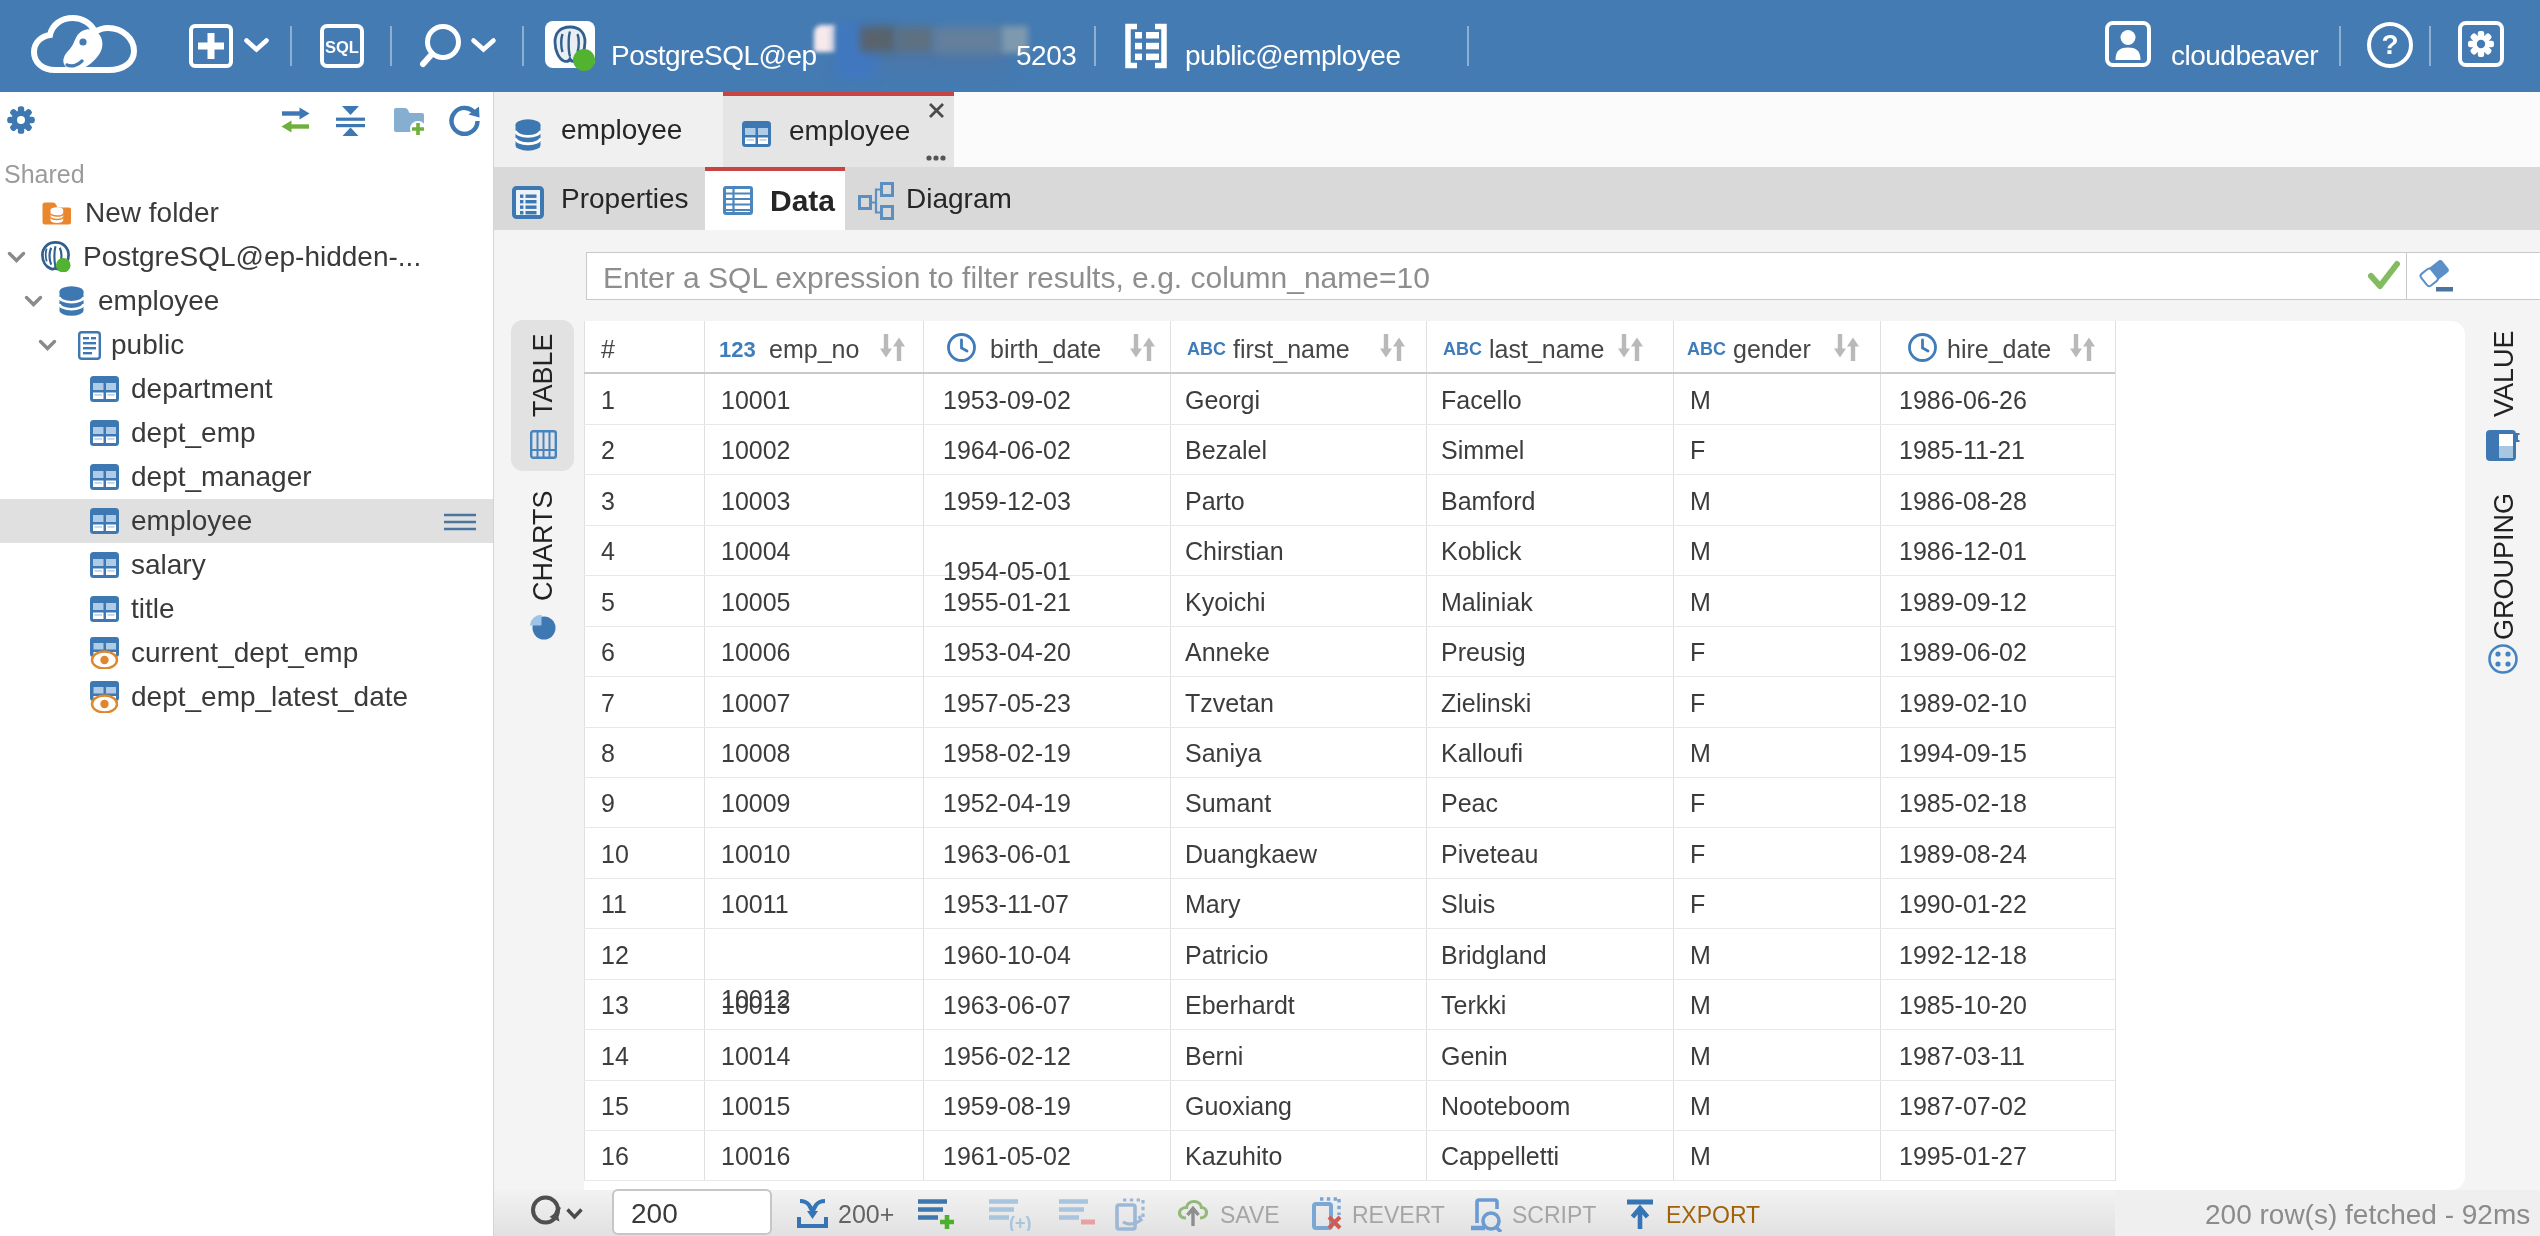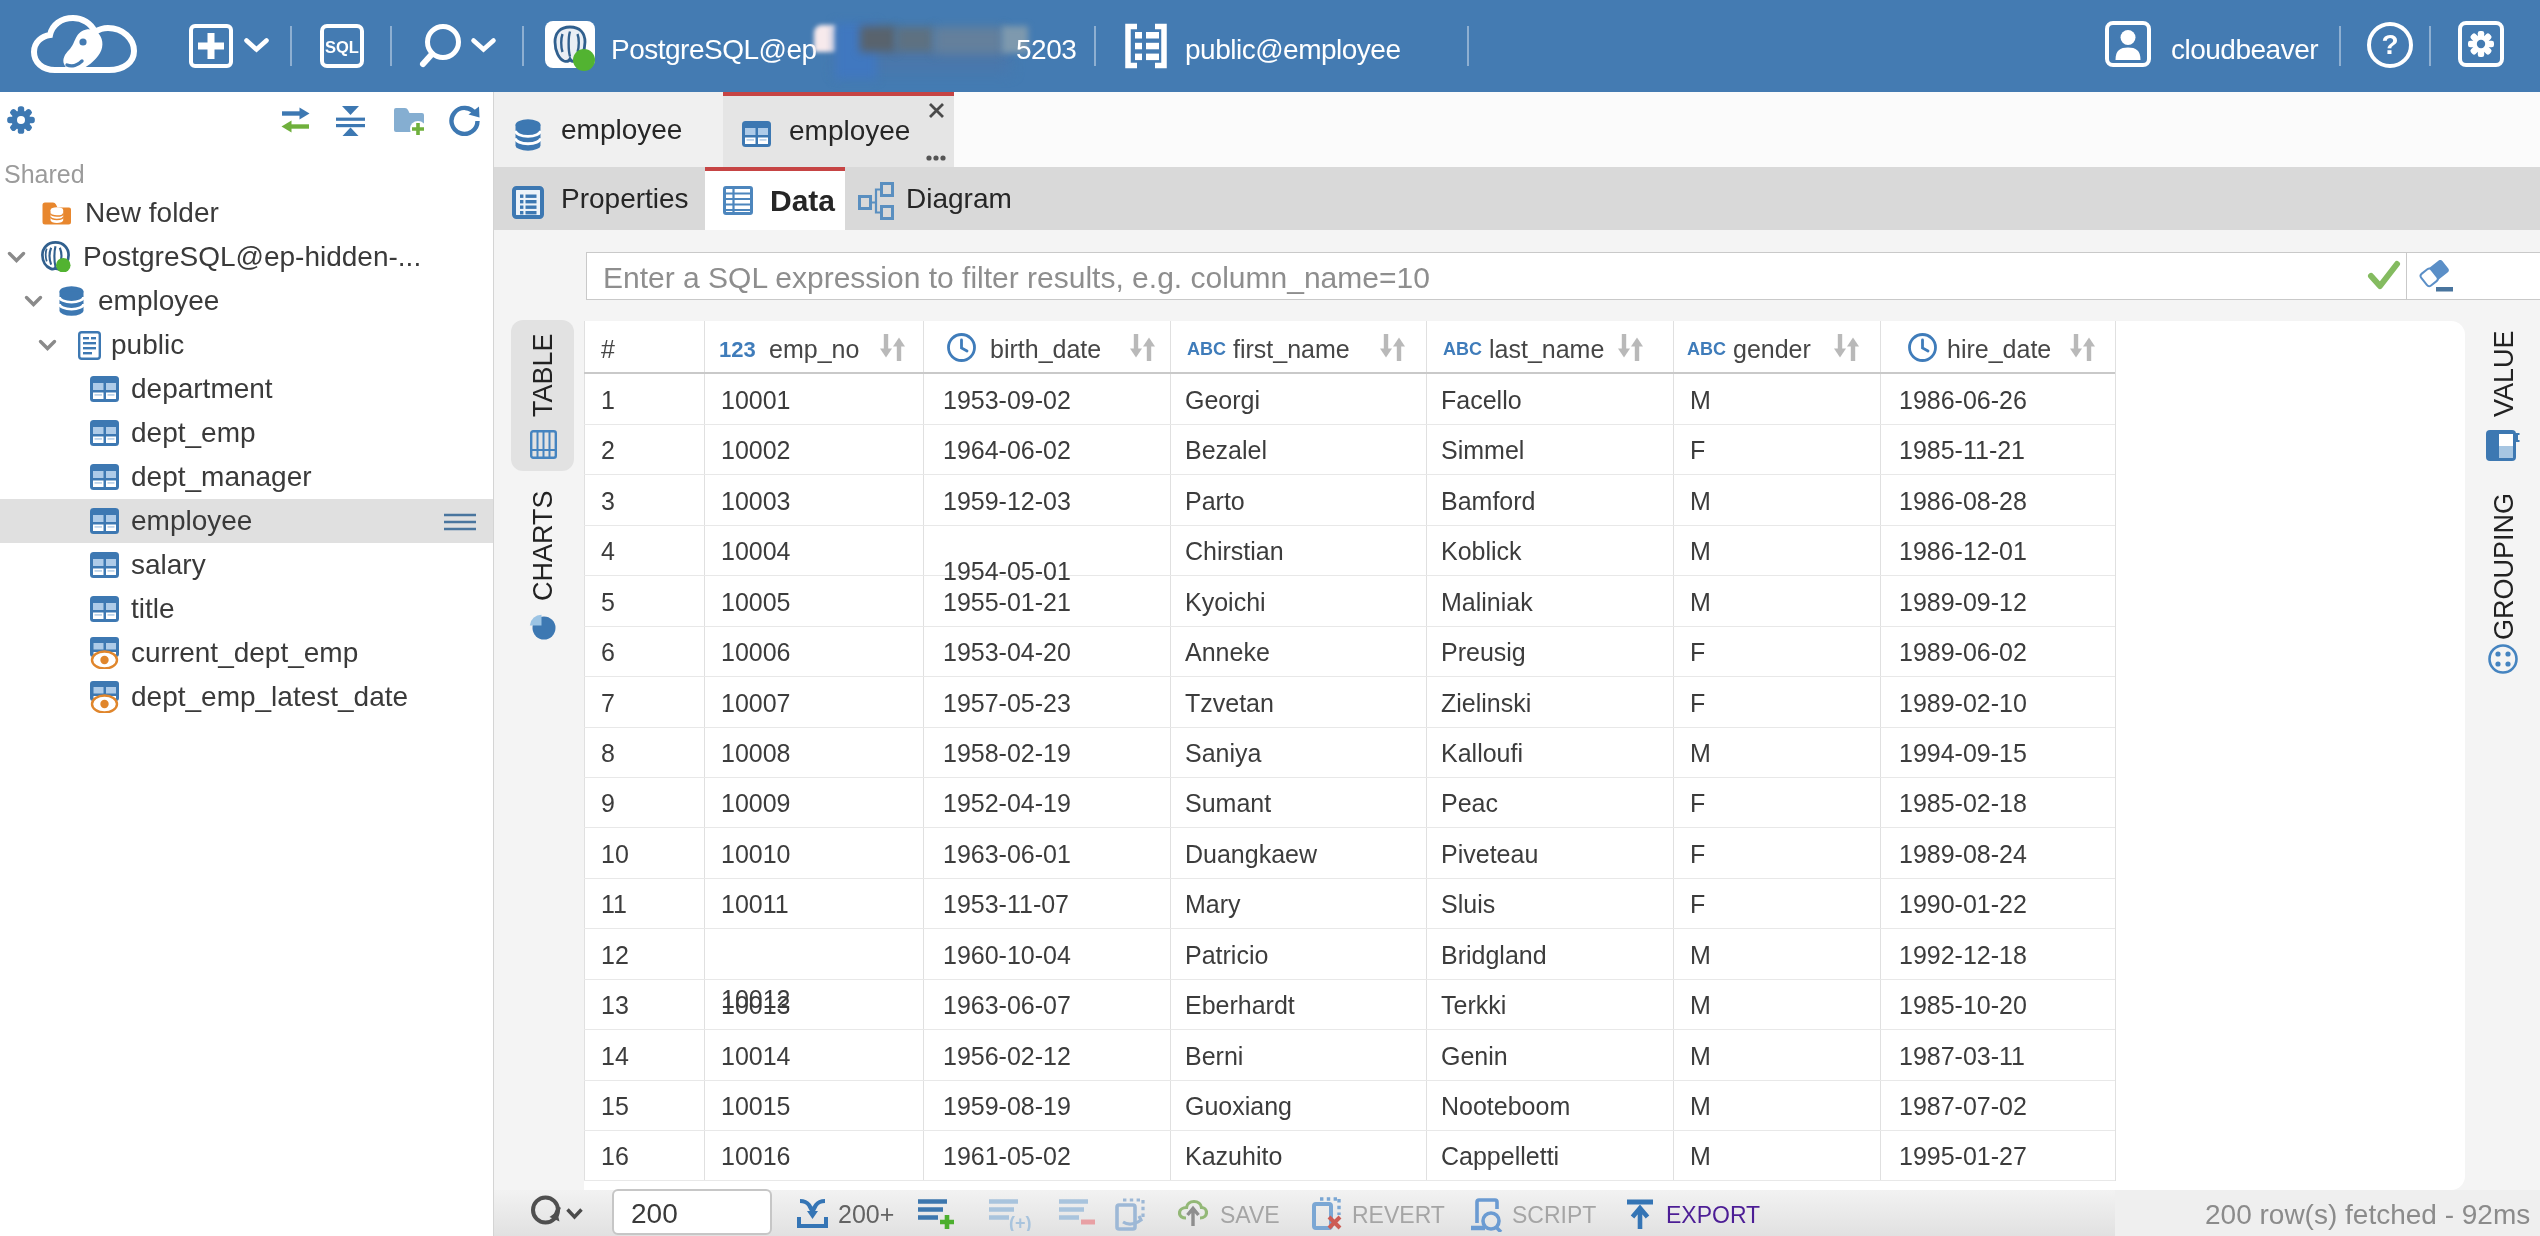--- a/index.html
+++ b/index.html
@@ -1,21 +1,21 @@
 <!DOCTYPE html>
 <html><head>
 <meta charset="utf-8">
 <style>
   * { margin:0; padding:0; box-sizing:border-box; }
   html,body { width:2540px; height:1236px; overflow:hidden; }
   body { font-family:"Liberation Sans", sans-serif; position:relative; background:#f4f4f4; }
   .abs { position:absolute; }
   #topbar { position:absolute; left:0; top:0; width:2540px; height:92px; background:#447bb2; }
   #topbar .divider { position:absolute; top:26px; width:2px; height:40px; background:rgba(255,255,255,.4); }
-  #topbar .ttext { position:absolute; color:#fff; font-size:28px; top:34px; letter-spacing:-0.5px; white-space:nowrap; }
+  #topbar .ttext { position:absolute; color:#fff; font-size:28px; top:40px; letter-spacing:-0.5px; white-space:nowrap; }
   #sidebar { position:absolute; left:0; top:92px; width:494px; height:1144px; background:#fff; border-right:1px solid #d4d4d4; }
   .shared { position:absolute; left:4px; top:160px; font-size:25px; color:#9b9b9b; }
   .trow { position:absolute; left:0; width:493px; height:44px; }
   .trow .lbl { position:absolute; font-size:28px; color:#3a3a3a; top:50%; transform:translateY(-50%); white-space:nowrap; }
   #tabrow { position:absolute; left:494px; top:92px; width:2046px; height:75px; background:#fbfbfb; }
   .mtab { position:absolute; top:0; height:75px; }
   .mtab .txt { position:absolute; font-size:28px; color:#262626; top:22px; }
   #subrow { position:absolute; left:494px; top:167px; width:2046px; height:63px; background:#d9d9d9; }
   .stab-txt { position:absolute; font-size:28px; color:#262626; top:16px; white-space:nowrap; }
   #filter { position:absolute; left:586px; top:252px; width:2085px; height:48px; background:#fff; border:1px solid #c9c9c9; }
@@ -721,14 +721,14 @@
 <path d="M10 3 Q8 3 8 5 V26" fill="none" stroke="#6b9bd2" stroke-width="3.6"></path>
 <path d="M2 31 H16" stroke="#6b9bd2" stroke-width="4.5"></path>
 <circle cx="22" cy="24" r="8" fill="none" stroke="#6b9bd2" stroke-width="3.6"></circle>
 <path d="M27 30 L32 35" stroke="#6b9bd2" stroke-width="3.6"></path>
   </svg>
 <div class="tbl" style="left:1512px;">SCRIPT</div>
 <svg class="abs" style="left:1626px;top:1199px;" width="28" height="31" viewBox="0 0 28 31">
     <path d="M1 3 H27" stroke="#3575b5" stroke-width="5"></path>
 <path d="M14 30 V12 M6.5 18 L14 9 L21.5 18" fill="none" stroke="#3575b5" stroke-width="4.6"></path>
   </svg>
-<div class="tbl" style="left:1666px;color:#4c1d95;">EXPORT</div>
+<div class="tbl" style="left:1666px;color:#a16207;">EXPORT</div>
 <div class="abs" style="left:2205px;top:1199px;font-size:28px;color:#8b8b8b;">200 row(s) fetched - 92ms</div>
 
 </body></html>

